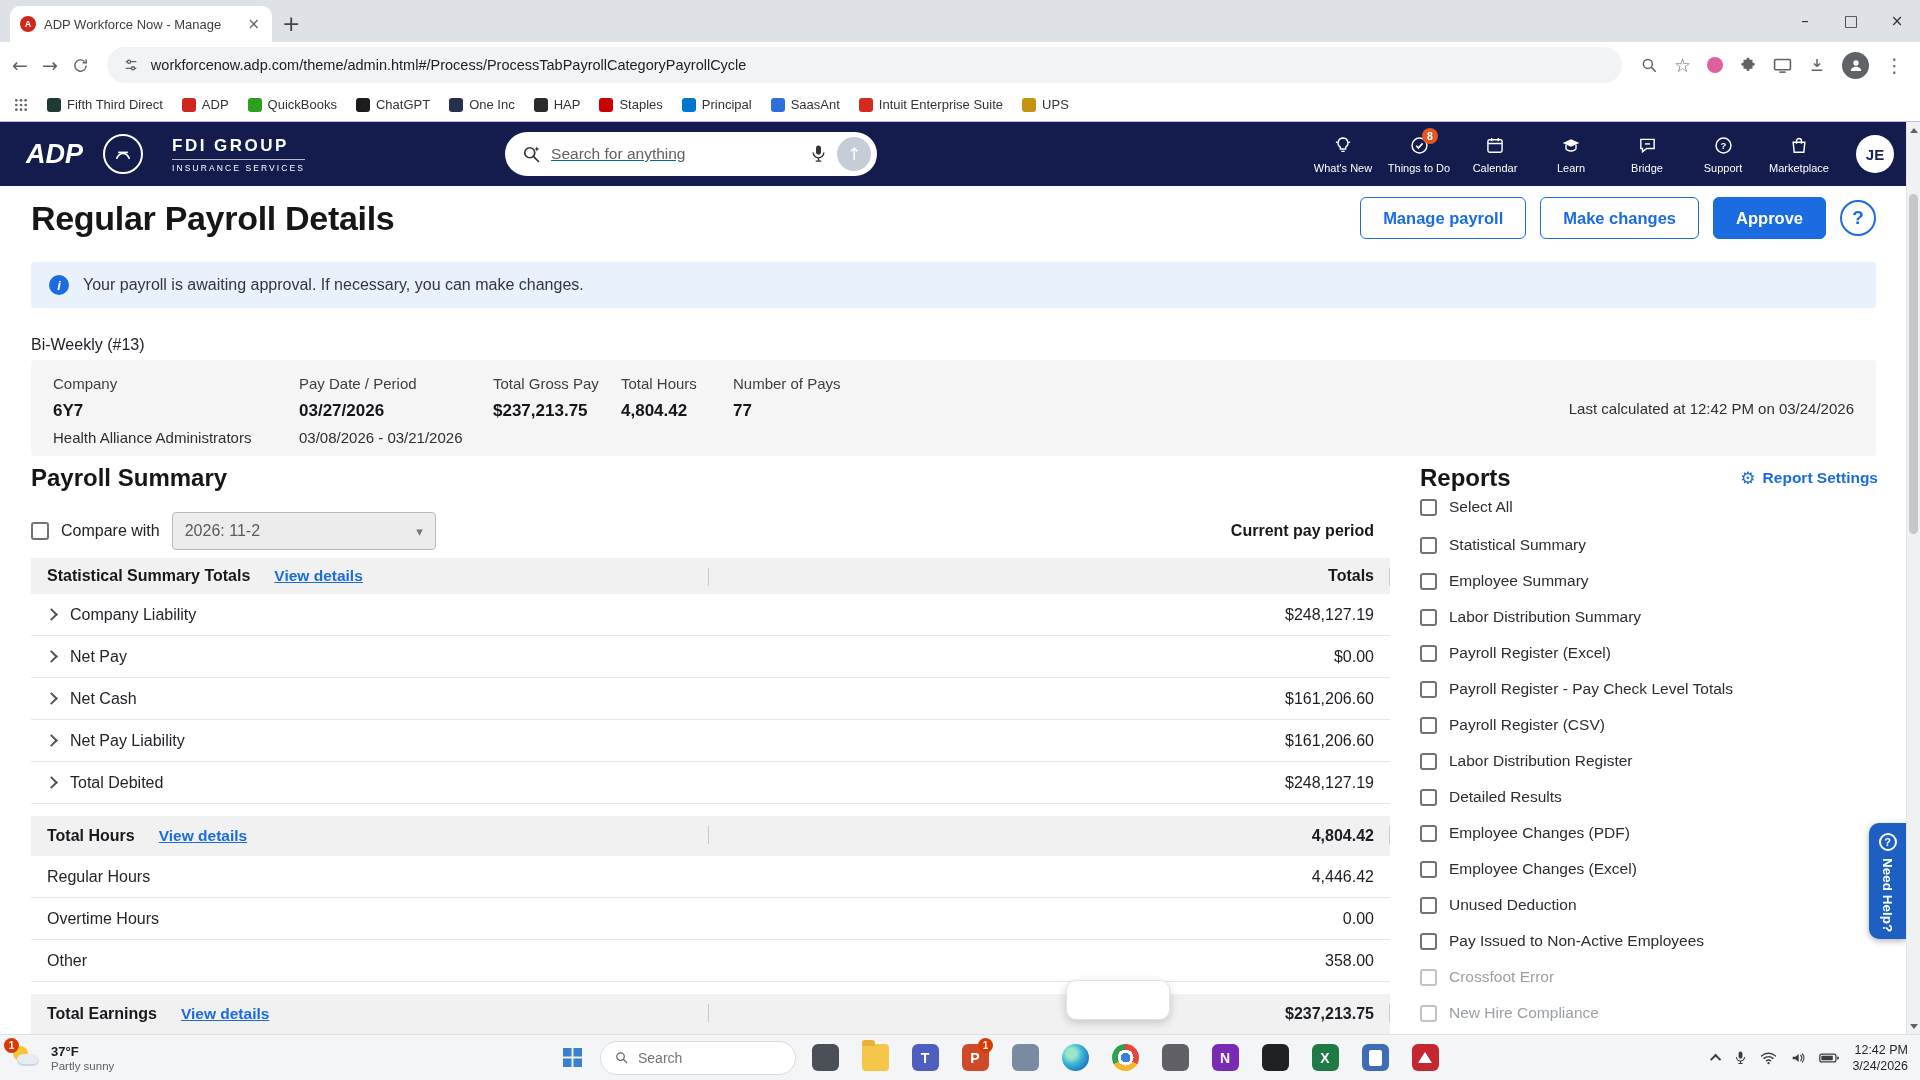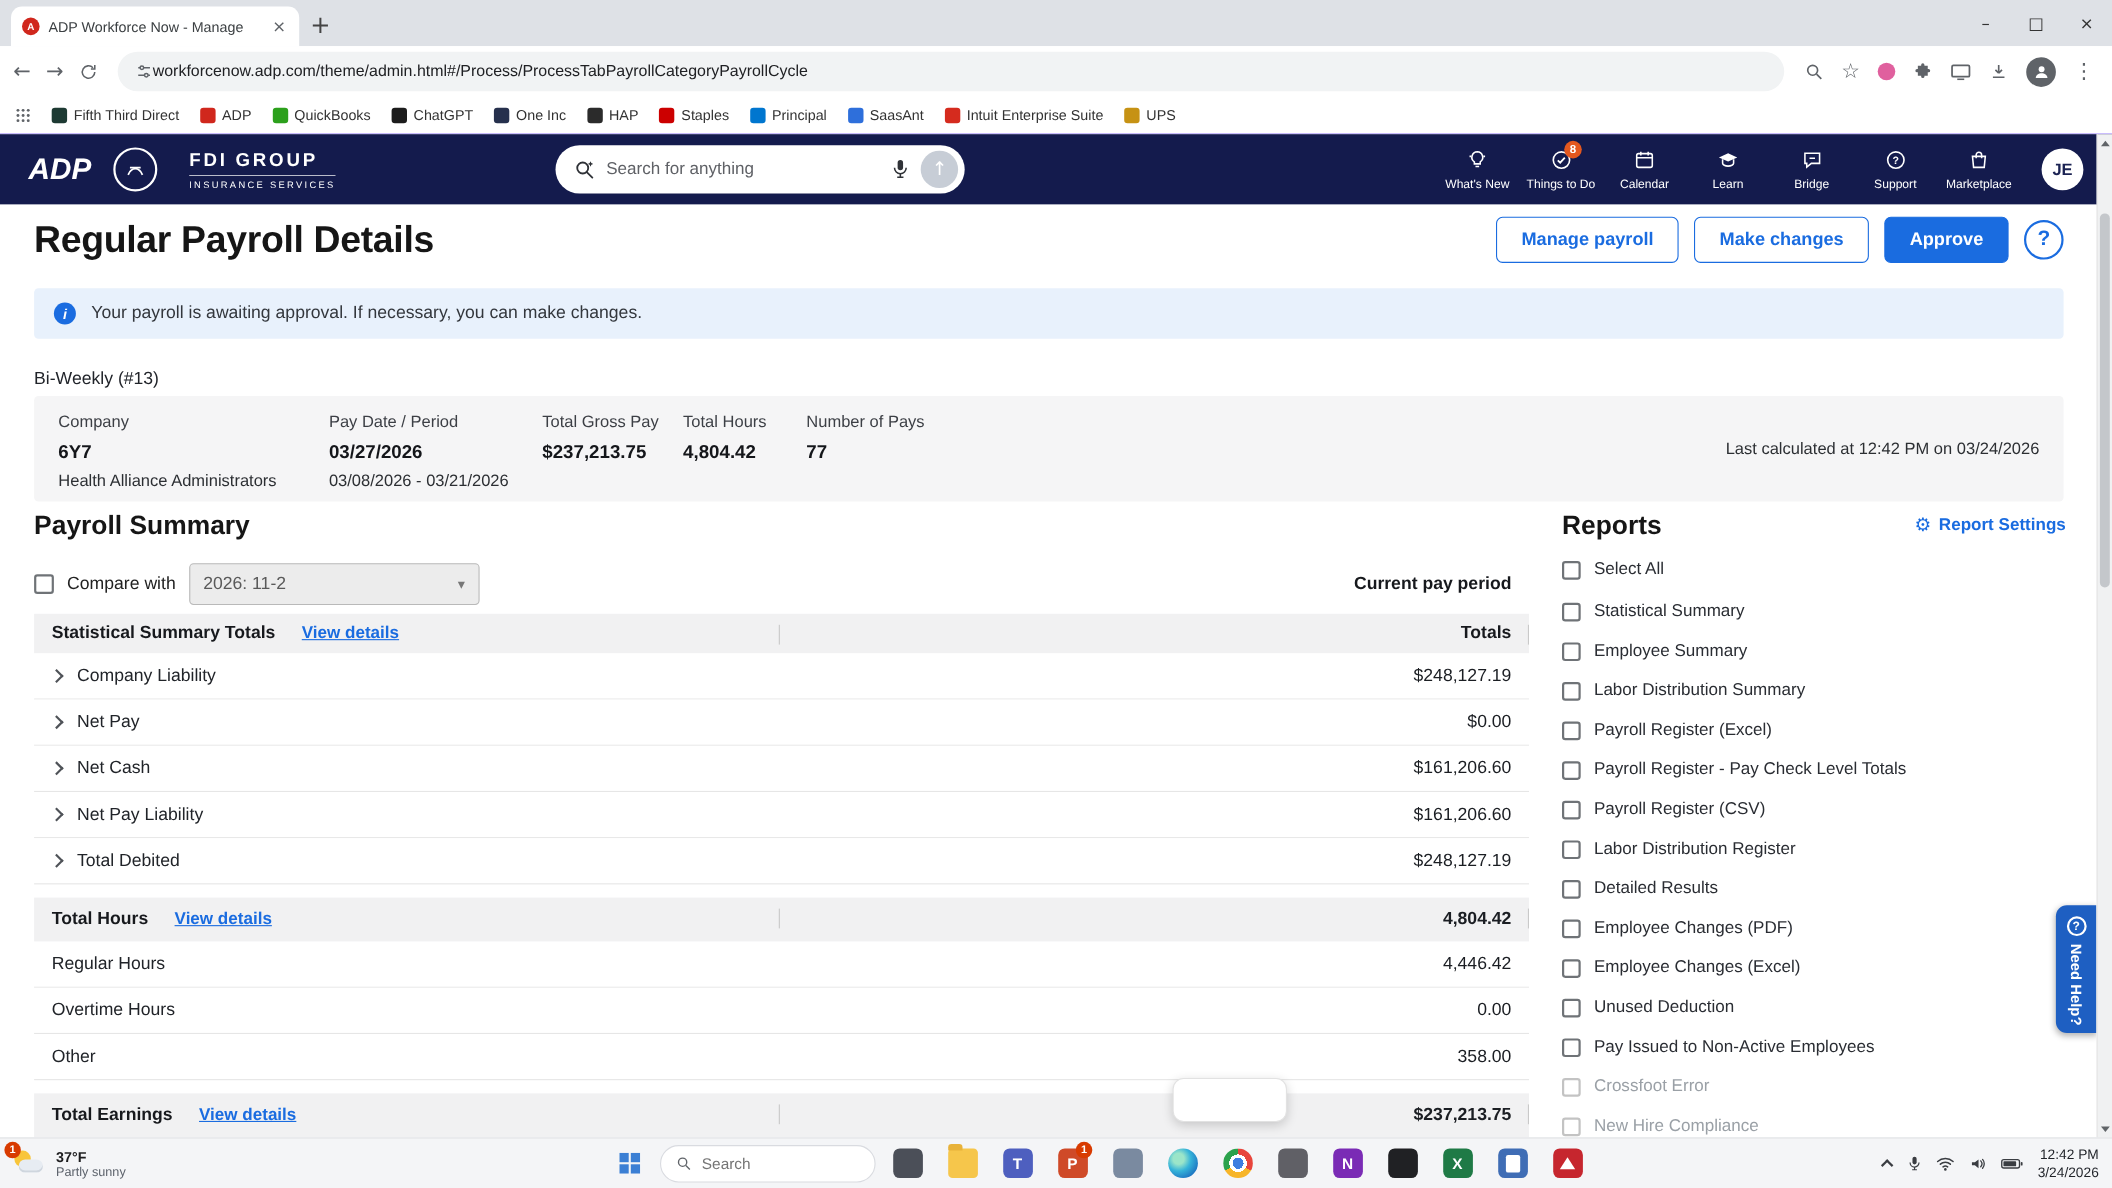--- a/index.html
+++ b/index.html
@@ -18,21 +18,21 @@
   .tab-close { color:#5f6368; font-size:15px; padding:0 2px; }
   .newtab { font-size:22px; color:#444; margin:0 0 6px 10px; }
   .wincontrols { position:absolute; right:0; top:0; height:42px; display:flex; }
   .wc { width:46px; height:100%; display:flex; align-items:center; justify-content:center;
     font-size:15px; color:#333; }
 
   .navbar { position:absolute; top:42px; left:0; right:0; height:46px; background:#fff;
     display:flex; align-items:center; padding:0 12px; gap:14px; }
   .nav-glyph { font-size:19px; color:#5f6368; }
   .urlbar { flex:1; height:36px; background:#f1f3f4; border-radius:18px; display:flex;
-    align-items:center; gap:0; padding:0 16px; margin:12px 4px; }
+    align-items:center; gap:12px; padding:0 16px; margin:12px 4px; }
   .url-text { font-size:14.5px; color:#202124; white-space:nowrap; }
   .nav-right { display:flex; align-items:center; gap:16px; padding-right:4px; }
   .pink-dot { width:16px; height:16px; border-radius:50%; background:#e0609e; }
   .chrome-avatar { width:27px; height:27px; border-radius:50%; background:#5f6368;
     display:flex; align-items:center; justify-content:center; }
 
   .bookmarks { position:absolute; top:88px; left:0; right:0; height:34px; background:#fff;
     border-bottom:1px solid #c4b5fd; display:flex; align-items:center; gap:19px;
     padding:0 14px; font-size:13px; color:#333; }
   .bm { display:flex; align-items:center; gap:6px; white-space:nowrap; }
@@ -43,22 +43,22 @@
     display:flex; align-items:center; padding:0 26px; }
   .adp-logo { font-size:27px; font-weight:800; font-style:italic; color:#fff; }
   .fdi-circle { width:40px; height:40px; border:2px solid #fff; border-radius:50%;
     margin-left:20px; display:flex; align-items:center; justify-content:center; flex:none; }
   .brand { margin-left:29px; color:#fff; }
   .brand-name { font-size:17px; font-weight:700; letter-spacing:2.5px; }
   .brand-sub { font-size:8.5px; letter-spacing:2.1px; margin-top:3px;
     border-top:1px solid rgba(255,255,255,.7); padding-top:3px; }
   .hsearch { margin-left:200px; width:372px; height:44px; background:#fff; border-radius:22px;
     display:flex; align-items:center; gap:10px; padding:0 6px 0 16px; }
-  .hsearch input { flex:1; border:none; outline:none; font-size:15.5px; color:#737373;
-    font-family:"Liberation Sans", sans-serif; background:transparent; }
+  .hsearch input { flex:1; border:none; outline:none; font-size:15.5px; color:#0369a1;
+    font-family:"Liberation Sans", sans-serif; background:transparent;text-decoration:underline; }
   .hsearch input::placeholder { color:#5f6166; }
   .hsubmit { width:34px; height:34px; border-radius:50%; background:#c7cdd6; color:#fff;
     display:flex; align-items:center; justify-content:center; font-size:17px; flex:none; }
   .hnav { margin-left:auto; display:flex; align-items:flex-start; gap:6px; }
   .hnav-item { width:70px; display:flex; flex-direction:column; align-items:center; gap:5px;
     color:#fff; position:relative; cursor:pointer; }
   .hicon { height:22px; display:flex; align-items:center; }
   .hlabel { font-size:11px; white-space:nowrap; }
   .hbadge { position:absolute; top:-7px; right:16px; min-width:16px; height:16px;
     border-radius:8px; background:#e4581f; color:#fff; font-size:10.5px; font-weight:700;
@@ -133,21 +133,21 @@
   .vdiv.center { left:677px; } .vdiv.right { right:0; }
 
   .reports { position:absolute; left:1420px; top:278px; width:458px; }
   .rhead { display:flex; align-items:center; justify-content:space-between; }
   .rsettings { display:flex; align-items:center; gap:7px; color:#1a6ce0; font-weight:700;
     font-size:15.5px; cursor:pointer; }
   .gear { font-size:17px; }
   .ritem { display:flex; align-items:center; gap:12px; height:36px; cursor:pointer; }
   .ritem .cb { width:17px; height:17px; }
   .rlabel { font-size:15.5px; color:#2a2d33; }
-  .selectall { margin-top:11px; height:30px; }
+  .selectall { height:30px; }
   .rlist { margin-top:5px; }
   .ritem.disabled .cb { border-color:#c3c3c3; }
   .ritem.disabled .rlabel { color:#9aa0a6; }
 
   .needhelp { position:absolute; right:0; top:637px; width:37px; height:116px; background:#1e5fc2;
     border-radius:10px 0 0 10px; display:flex; flex-direction:column; align-items:center;
     padding-top:10px; gap:7px; box-shadow:0 2px 6px rgba(0,0,0,.3); cursor:pointer; }
   .nh-q { width:18px; height:18px; border:2px solid #fff; border-radius:50%; color:#fff;
     font-size:11px; font-weight:700; display:flex; align-items:center; justify-content:center; }
   .nh-text { writing-mode:vertical-rl; color:#fff; font-size:13.5px; font-weight:700; }

